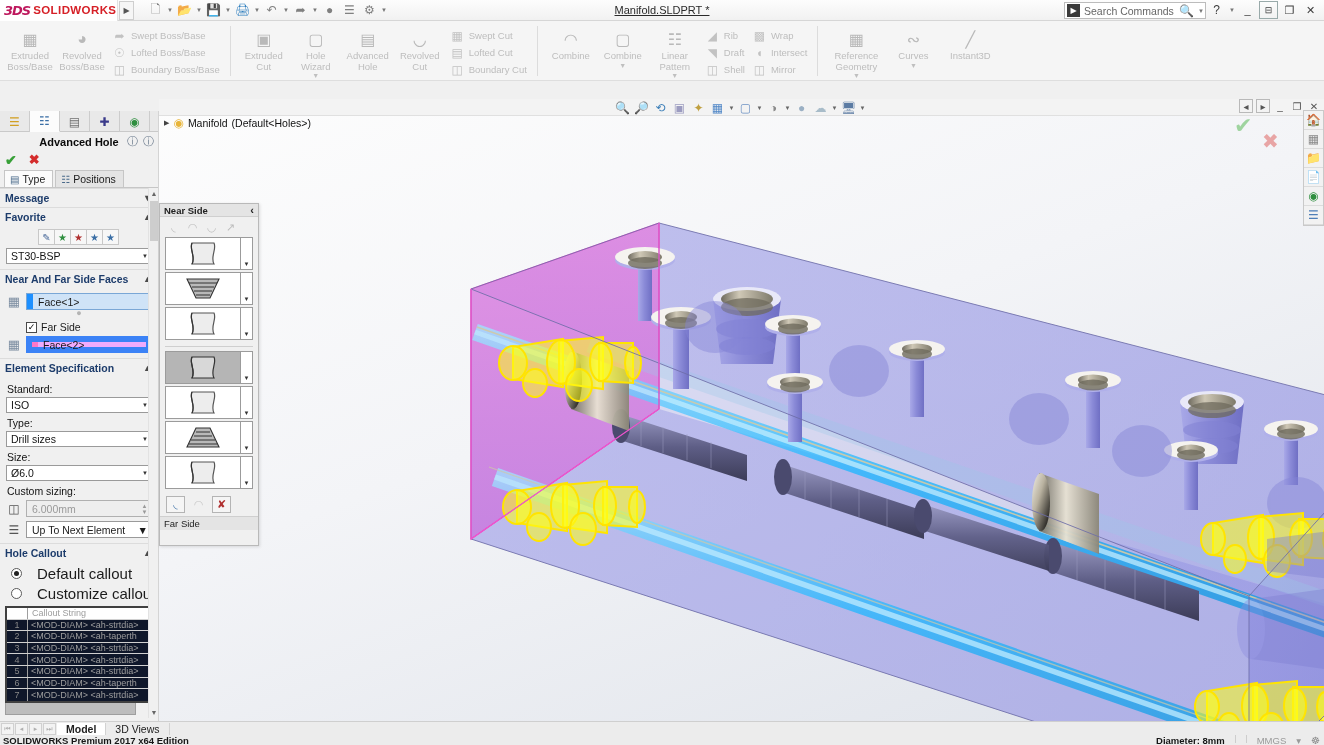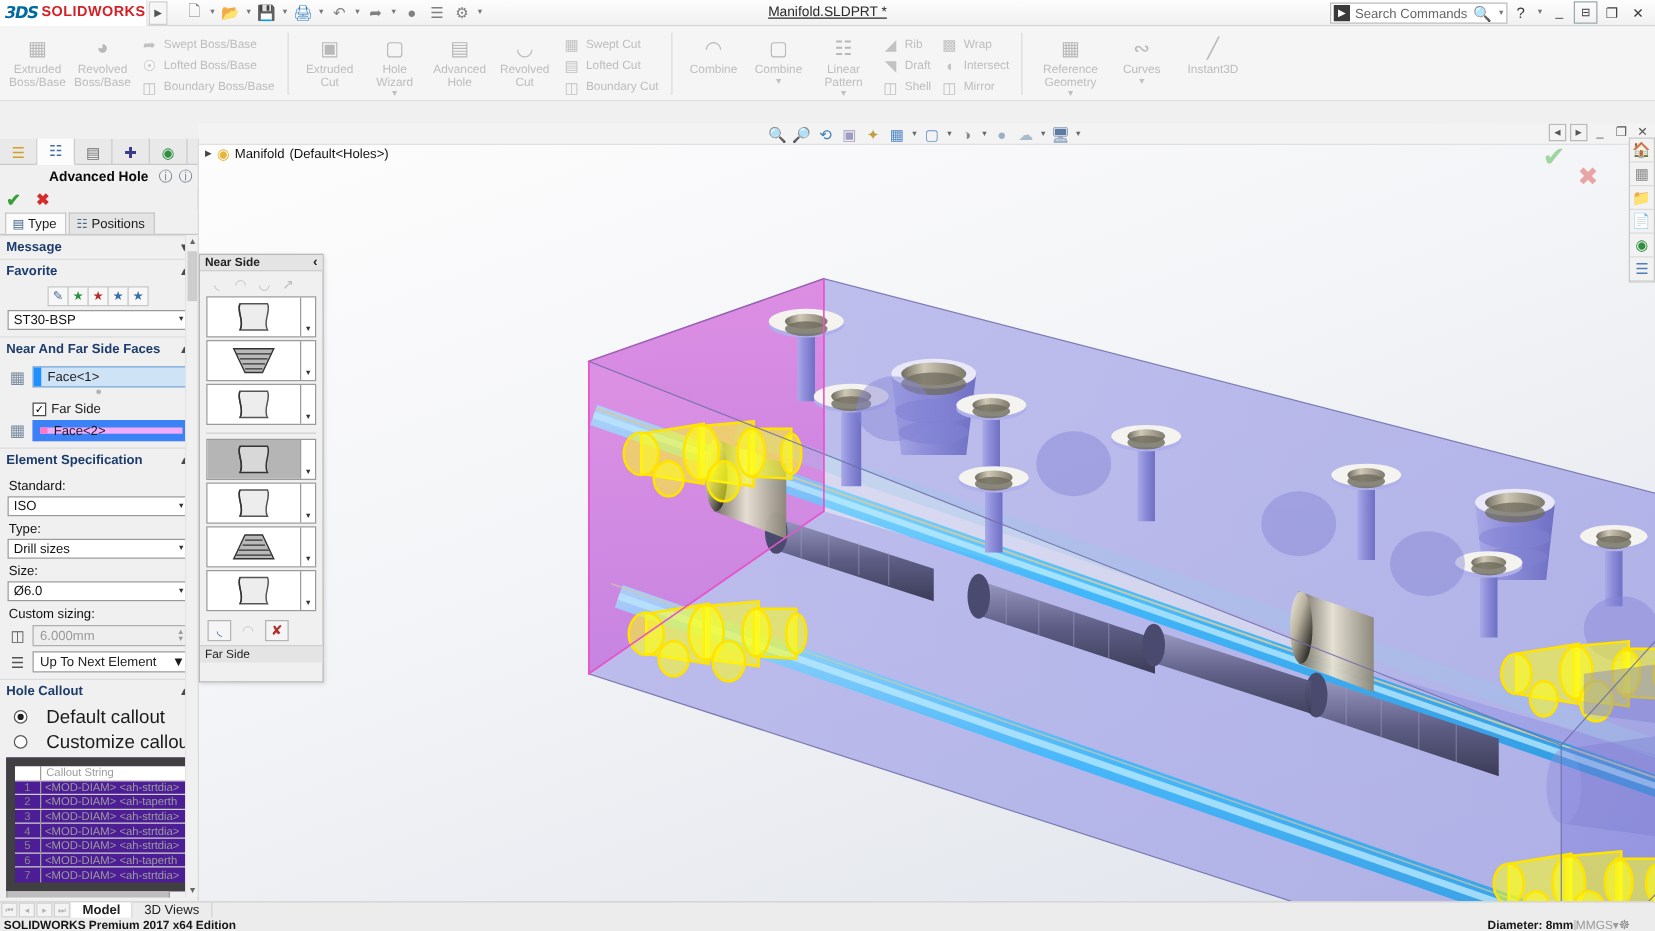--- a/index.html
+++ b/index.html
@@ -18,21 +18,21 @@
     position:absolute; left:0; top:0; width:1324px; height:21px;
     background:linear-gradient(#fdfdfd,#f1f1f1);
     border-bottom:1px solid #d6d6d6;
     display:flex; align-items:center;
   }
   .logo-box {
     width:118px; height:21px; background:#ffffff;
     display:flex; align-items:center; padding-left:4px;
     border-right:1px solid #e2e2e2;
   }
-  .logo-3ds { color:#0369a1; font-weight:bold; font-size:13px; letter-spacing:-1px;
+  .logo-3ds { color:#be185d; font-weight:bold; font-size:13px; letter-spacing:-1px;
               font-style:italic; font-family:"DejaVu Sans", sans-serif; }
   .logo-txt { color:#d62027; font-weight:bold; font-size:11.5px; letter-spacing:.4px;
               margin-left:3px; }
   .tb-arrow {
     width:15px; height:19px; margin-left:1px;
     display:flex; align-items:center; justify-content:center;
     border:1px solid #cfcfcf; background:#f6f6f6; color:#555; font-size:8px;
   }
   .tb-icons { display:flex; align-items:center; margin-left:12px; gap:1px; }
   .tbi { width:19px; height:19px; display:flex; align-items:center; justify-content:center;
@@ -148,21 +148,21 @@
   .spin .arrows { display:flex; flex-direction:column; width:11px; align-items:center;
                   color:#999; font-size:6px; line-height:6px; padding-right:2px;}
   .endcond-row { display:flex; align-items:center; gap:4px; margin-top:4px; }
   .endcond { flex:1; height:17px; border:1px solid #9a9a9a; background:#fff;
              display:flex; align-items:center; justify-content:space-between;
              padding:0 3px 0 5px; font-size:10.5px; }
   .radio-row { display:flex; align-items:center; gap:15px; margin:3px 0 0 11px; font-size:15px; }
   .radio { width:11px; height:11px; border:1px solid #5a5a5a; border-radius:50%; background:#fff;
            display:flex; align-items:center; justify-content:center; }
   .radio i { width:5px; height:5px; border-radius:50%; background:#202020; display:block; }
-  .co-table { margin:4px 2px 0 5px; border:7px solid #404040; background:#4c1d95; width:151px; }
+  .co-table { margin:4px 2px 0 5px; border:2px solid #404040; background:#0f172a; width:151px; }
   .co-tr { display:flex; height:11.6px; border-bottom:1px solid #d0d0d0; }
   .co-tr:last-child { border-bottom:none; }
   .co-num { width:21px; border-right:1px solid #9e9e9e; font-size:9px; color:#888;
             display:flex; align-items:center; justify-content:center; }
   .co-val { flex:1; font-size:9px; color:#9d9d9d; display:flex; align-items:center;
             padding-left:3px; overflow:hidden; white-space:nowrap; }
   .co-head { background:#fff; }
   .co-head .co-val { color:#9d9d9d; padding-left:4px; }
   .co-foot { height:12px; background:#bdbdbd; margin:0 2px 0 5px; width:131px;
              border:1px solid #9e9e9e; border-top:none; }
@@ -226,31 +226,31 @@
   .cc-x  { position:absolute; left:46px; top:22px; font-size:20px; color:#e8a5a5; }
 
   
   .rtoolbar { position:absolute; right:0; top:11px; width:21px;
               border:1px solid #c9c9c9; background:#f2f2f2; z-index:8; }
   .rtb { width:19px; height:19px; display:flex; align-items:center; justify-content:center;
          border-bottom:1px solid #dcdcdc; font-size:12px; }
 
   
   .bottomtabs { position:absolute; left:0; top:721px; width:1324px; height:14px;
-                background:#ececec; border-top:1px solid #cfcfcf; display:flex; align-items:flex-start; }
+                background:#ececec; border-top:1px solid #cfcfcf; display:flex; align-items:center; }
   .navbtns { display:flex; align-items:center; padding:0 1px; gap:1px; }
   .navb { width:13px; height:12px; border:1px solid #d0d0d0; background:#f3f3f3;
           display:flex; align-items:center; justify-content:center; font-size:7px; color:#b0b0b0; }
   .btab { padding:0 9px; display:flex; align-items:center; font-size:10.5px; color:#222;
           border-right:1px solid #d2d2d2; }
   .btab.active { background:#fff; font-weight:bold; }
   .statusbar { position:absolute; left:0; top:735px; width:1324px; height:10px;
                background:#ececec; display:flex; align-items:center; }
   .st-left { font-size:9.5px; font-weight:bold; color:#161616; padding-left:3px; }
-  .st-right { position:absolute; right:20px; display:flex; align-items:center; }
+  .st-right { position:absolute; right:4px; display:flex; align-items:flex-start; gap:10px; }
   .st-diam { font-size:9.5px; font-weight:bold; color:#161616; }
   .st-unit { font-size:9.5px; color:#9a9a9a; }
   .st-ico { font-size:10px; color:#8a8a8a; }
   .vdiv { width:1px; height:8px; background:#cdcdcd; }
 </style>
 </head>
 <body>
 
 <div id="app">
 

